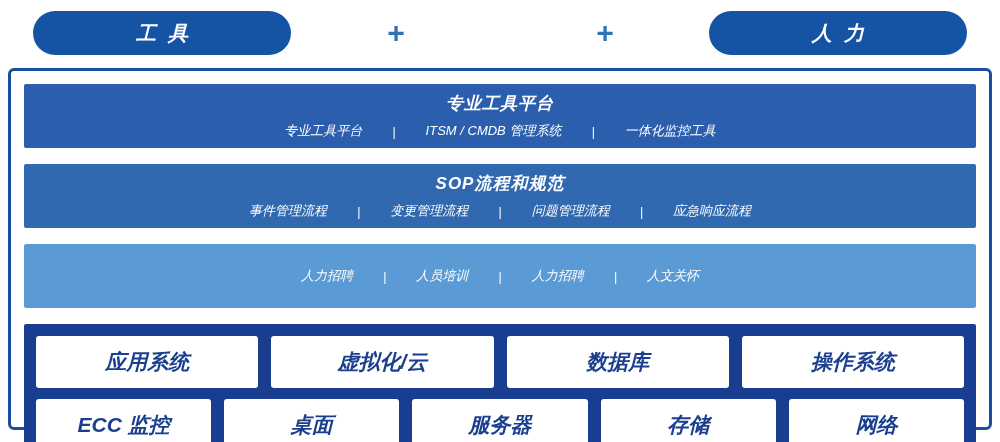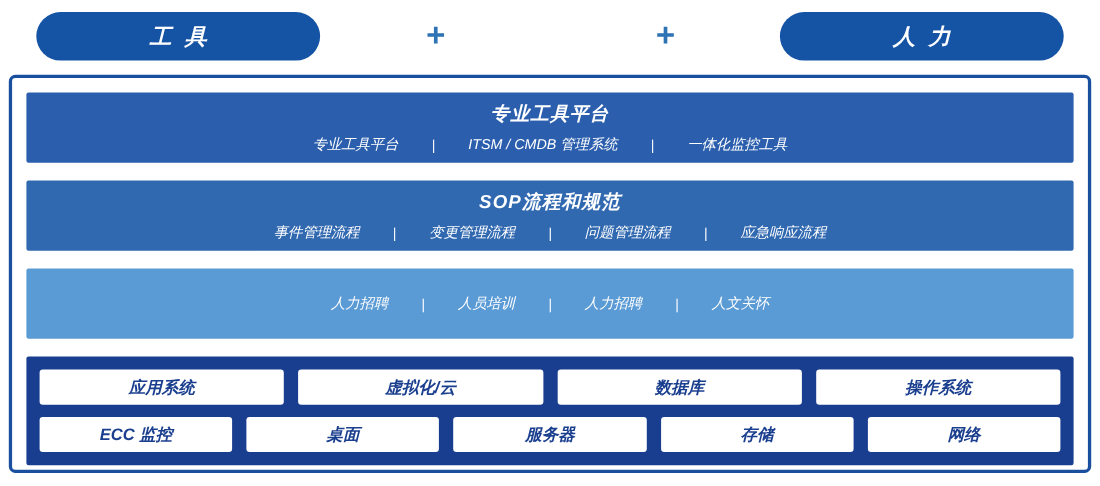--- a/index.html
+++ b/index.html
@@ -63,23 +63,23 @@
   .sep{font-weight:normal;opacity:.95;}
 
   
   .infra{
     flex:1;background:var(--band4);border-radius:2px;
     padding:12px 10px;
     display:flex;flex-direction:column;gap:11px;justify-content:center;
   }
   .infra-row{display:flex;gap:13px;padding:0 2px;}
   .box{
-    flex:1;height:32px;background:#ffffff;border-radius:3px;
+    flex:1;height:52px;background:#ffffff;border-radius:3px;
     display:flex;align-items:center;justify-content:center;
-    font-size:15px;font-weight:bold;color:var(--box-text);
+    font-size:21px;font-weight:bold;color:var(--box-text);
   }
 </style>
 </head>
 <body>
 
 <div class="page">
 
   <div class="top-row">
     <div class="pill">
       <span>工具</span>

